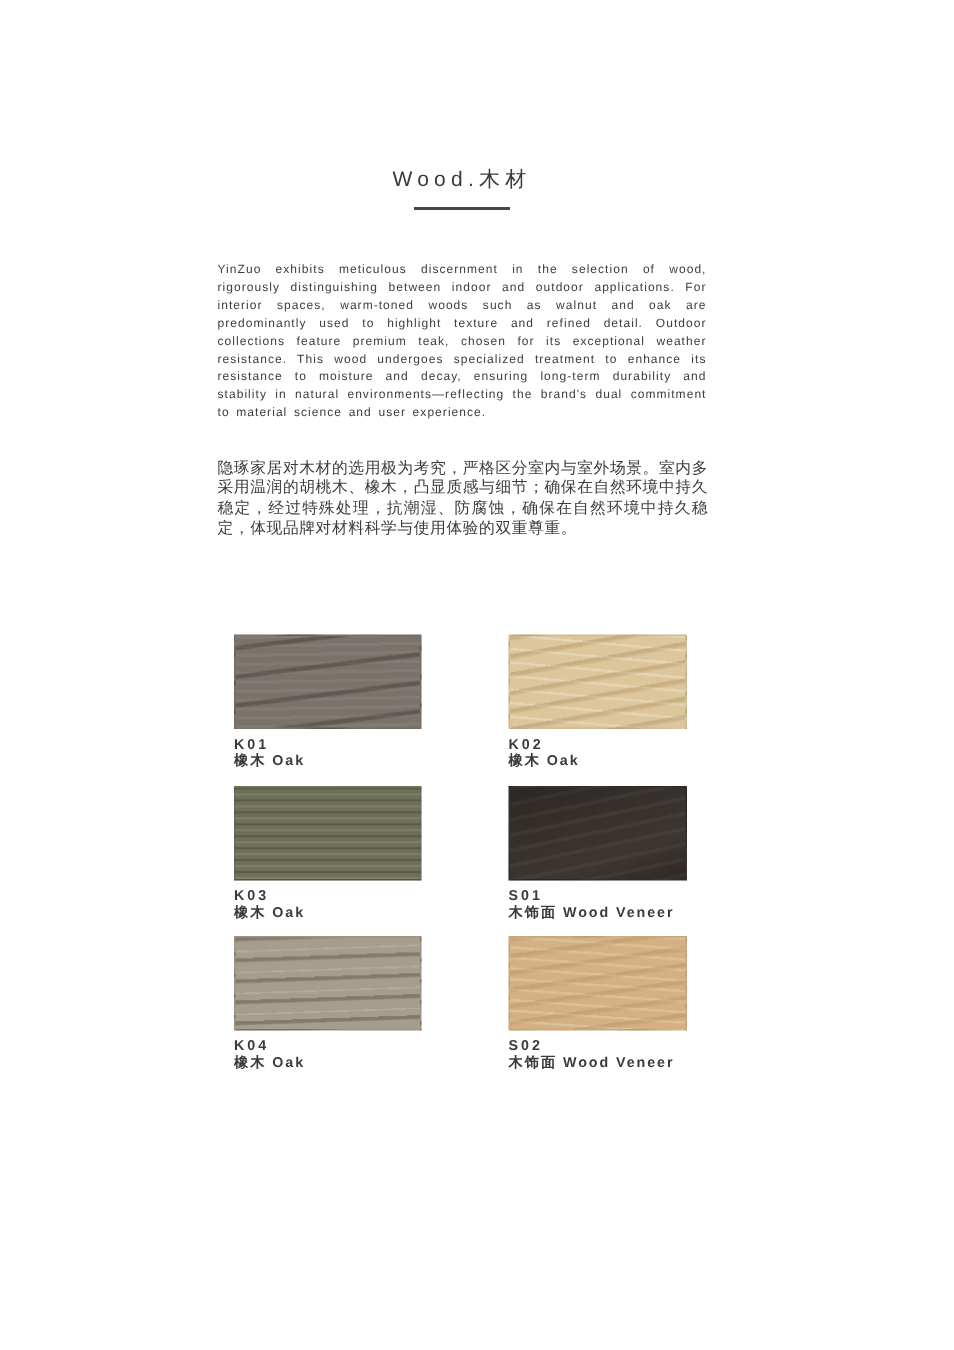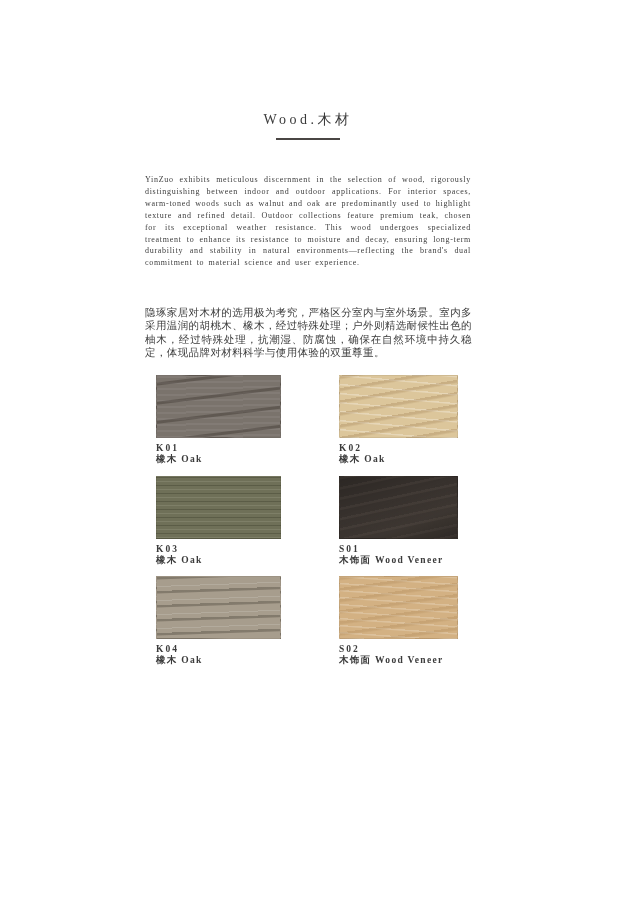--- a/index.html
+++ b/index.html
@@ -1,20 +1,20 @@
 <!DOCTYPE html>
 <html><head>
 <meta charset="utf-8">
 <style>
   html,body{margin:0;padding:0;background:#ffffff;}
   .page{
     position:relative;
     width:636px;height:776px;
     background:#ffffff;
-    font-family:Liberation Serif, serif;
+    font-family:Liberation Sans, sans-serif;
     color:#3c3c3c;
     overflow:hidden;
   }
   .header{
     position:absolute;left:145px;top:111px;width:326px;
     text-align:center;
   }
   .title{
     font-size:14px;
     font-weight:400;
@@ -41,21 +41,21 @@
     text-align:justify;
     color:#3c3c3c;
   }
   .grid{
     position:absolute;left:156px;top:375px;
     display:grid;
     grid-template-columns:125px 119px;
     column-gap:58px;
     grid-auto-rows:100.6px;
   }
-  .cell{overflow:visible;}
+  .cell{overflow:visible;margin-top:48px;}
   .swatch{
     width:100%;height:63px;
     box-sizing:border-box;
     border:1px solid rgba(0,0,0,0.06);
   }
   .code{
     margin-top:5px;
     font-size:9.5px;font-weight:700;
     letter-spacing:2px;color:#3b3b3b;
     line-height:11px;
@@ -97,21 +97,21 @@
 
 <div class="page">
 
   <div class="header">
     <div class="title">Wood.木材</div>
     <div class="title-underline"></div>
   </div>
 
   <p class="intro-en">YinZuo exhibits meticulous discernment in the selection of wood, rigorously distinguishing between indoor and outdoor applications. For interior spaces, warm-toned woods such as walnut and oak are predominantly used to highlight texture and refined detail. Outdoor collections feature premium teak, chosen for its exceptional weather resistance. This wood undergoes specialized treatment to enhance its resistance to moisture and decay, ensuring long-term durability and stability in natural environments—reflecting the brand's dual commitment to material science and user experience.</p>
 
-  <p class="intro-zh">隐琢家居对木材的选用极为考究，严格区分室内与室外场景。室内多采用温润的胡桃木、橡木，经过特殊处理；户外则精选耐候性出色的柚木，经过特殊处理，抗潮湿、防腐蚀，确保在自然环境中持久稳定，体现品牌对材料科学与使用体验的双重尊重。</p>
+  <p class="intro-zh">隐琢家居对木材的选用极为考究，严格区分室内与室外场景。室内多采用温润的胡桃木、橡木，凸显质感与细节；确保在自然环境中持久稳定，经过特殊处理，抗潮湿、防腐蚀，确保在自然环境中持久稳定，体现品牌对材料科学与使用体验的双重尊重。</p>
 
   <div class="grid">
 
     <div class="cell">
       <div class="swatch m-k01" style="background-color: rgb(122, 115, 108);"></div>
       <div class="code">K01</div>
       <div class="name">橡木 Oak</div>
     </div>
 
 

